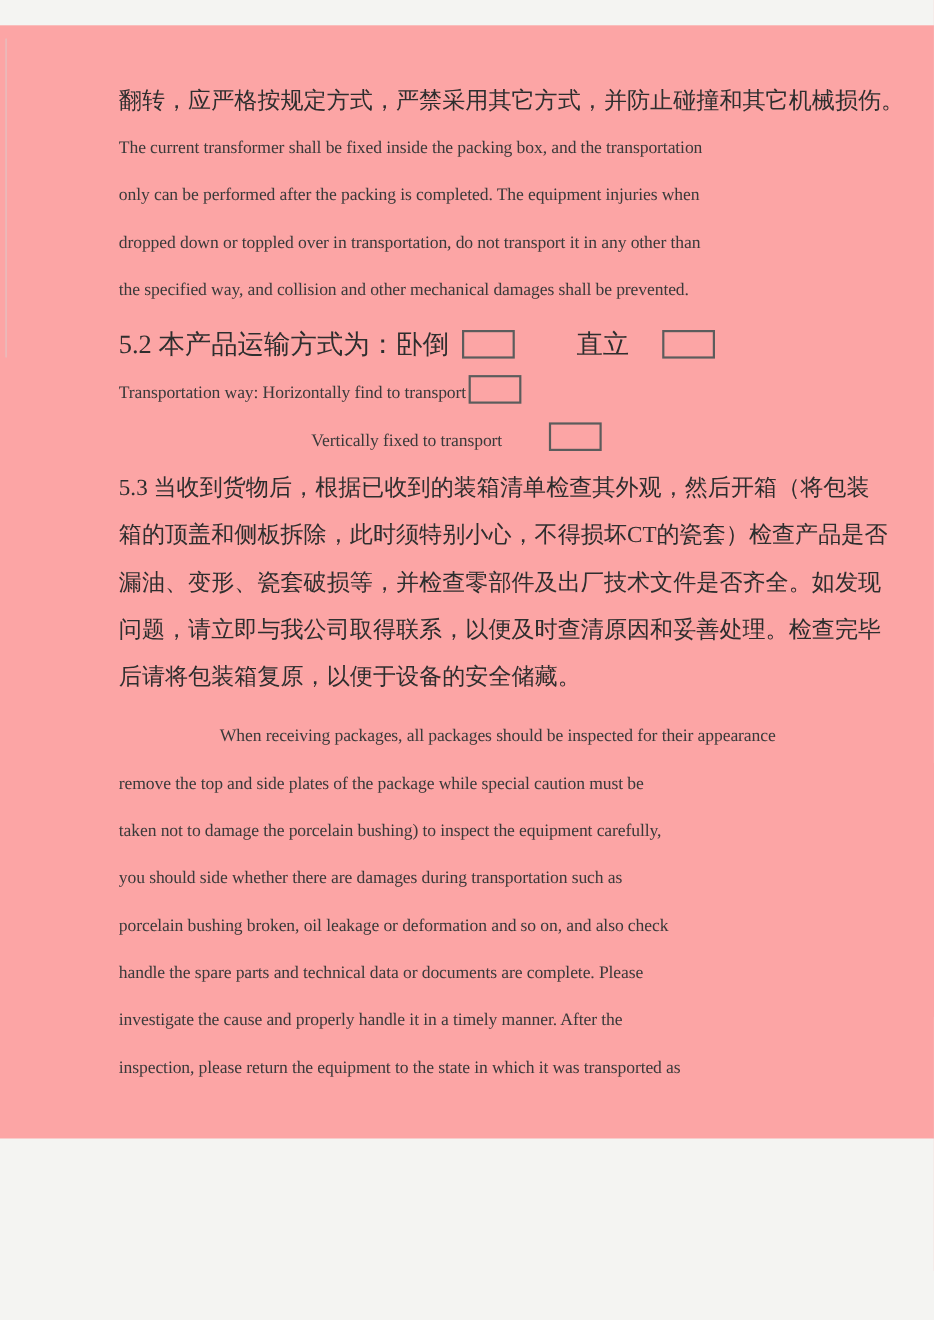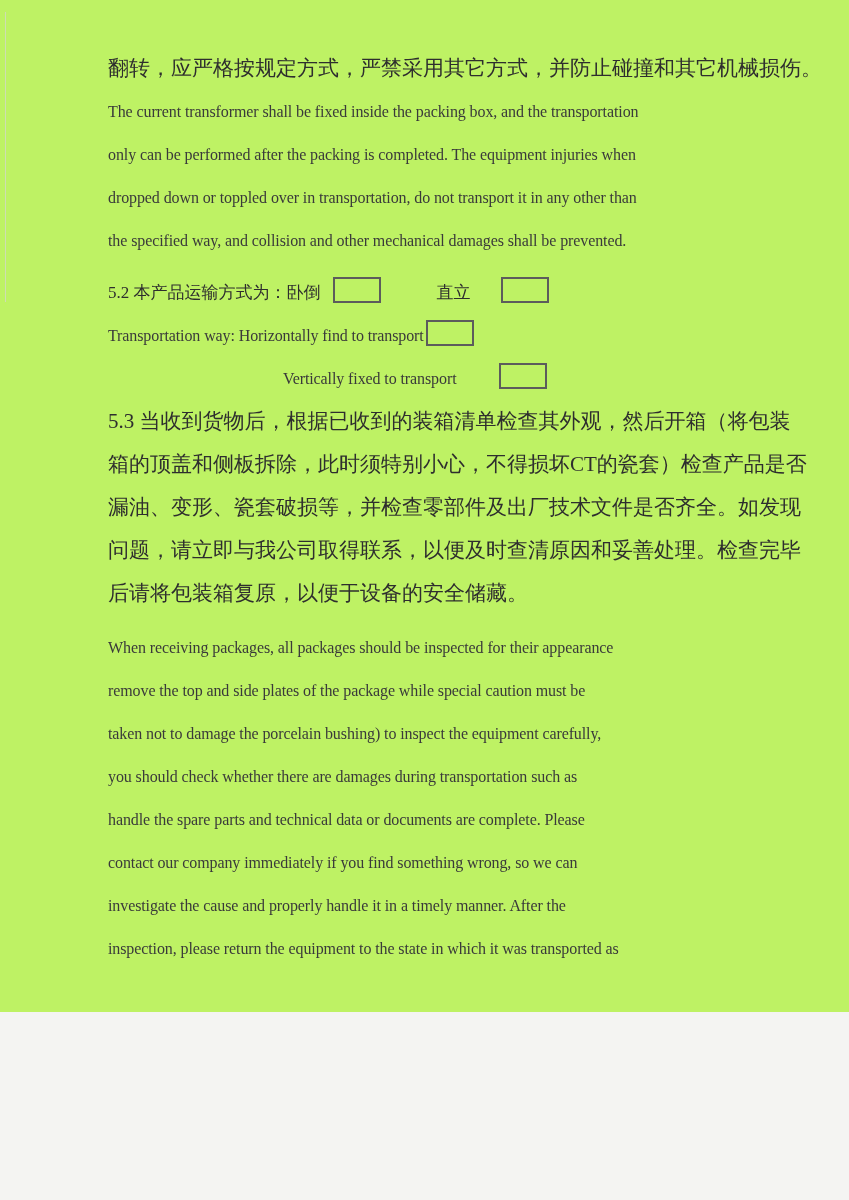--- a/index.html
+++ b/index.html
@@ -3,37 +3,37 @@
 <meta charset="utf-8">
 <style>
   html,body{margin:0;padding:0;}
   body{
     width:849px;height:1200px;
     background:#f4f4f2;
     font-family:"Liberation Serif","DejaVu Serif",serif;
   }
   .page{
     position:relative;width:849px;height:1012px;
-    background:#bef264;overflow:hidden;
+    background:#fca5a5;overflow:hidden;margin-top:23px;
   }
   .content{
     position:absolute;left:108px;top:47px;width:689px;
   }
   .ln{
     font-size:16px;line-height:43px;letter-spacing:-0.1px;
     color:#3a3a3a;white-space:nowrap;
   }
-  .cn{font-size:17px;letter-spacing:0;color:#2e2e2e;}
+  .cn{font-size:24px;letter-spacing:0;color:#2e2e2e;}
   .cnline{font-size:21px;line-height:43px;color:#2e2e2e;letter-spacing:0;white-space:nowrap;}
   .box{
     display:inline-block;width:44px;height:22px;
     border:2px solid #5c5c5c;vertical-align:-5px;background:transparent;
   }
   .mt8{margin-top:8px;}
-  .mt11{margin-top:11px;}
+  .mt11{margin-top:11px;text-align:center;}
   .ml12{margin-left:12px;}
   .ml56{margin-left:56px;}
   .ml30{margin-left:30px;}
   .ml2{margin-left:2px;}
   .ml42{margin-left:42px;}
   .indent{padding-left:175px;}
   .page-number{
     position:absolute;top:1089px;left:0;width:849px;
     text-align:right;font-size:15px;color:#3f3f3f;letter-spacing:1px;font-weight:bold;
   }
@@ -86,23 +86,23 @@
 
     <div class="cnline">5.3 当收到货物后，根据已收到的装箱清单检查其外观，然后开箱（将包装</div>
     <div class="cnline">箱的顶盖和侧板拆除，此时须特别小心，不得损坏CT的瓷套）检查产品是否</div>
     <div class="cnline">漏油、变形、瓷套破损等，并检查零部件及出厂技术文件是否齐全。如发现</div>
     <div class="cnline">问题，请立即与我公司取得联系，以便及时查清原因和妥善处理。检查完毕</div>
     <div class="cnline">后请将包装箱复原，以便于设备的安全储藏。</div>
 
     <div class="ln mt11">When receiving packages, all packages should be inspected for their appearance</div>
     <div class="ln">remove the top and side plates of the package while special caution must be</div>
     <div class="ln">taken not to damage the porcelain bushing) to inspect the equipment carefully,</div>
-    <div class="ln">you should check whether there are damages during transportation such as</div>
+    <div class="ln">you should side whether there are damages during transportation such as</div>
+    <div class="ln">porcelain bushing broken, oil leakage or deformation and so on, and also check</div>
     <div class="ln">handle the spare parts and technical data or documents are complete. Please</div>
-    <div class="ln">contact our company immediately if you find something wrong, so we can</div>
     <div class="ln">investigate the cause and properly handle it in a timely manner. After the</div>
     <div class="ln">inspection, please return the equipment to the state in which it was transported as</div>
 
   </div>
 
   <div class="page-number">10</div>
 
   <div class="left-edge-line"></div>
   <div class="stray-mark"></div>
   <div class="speck"></div>

